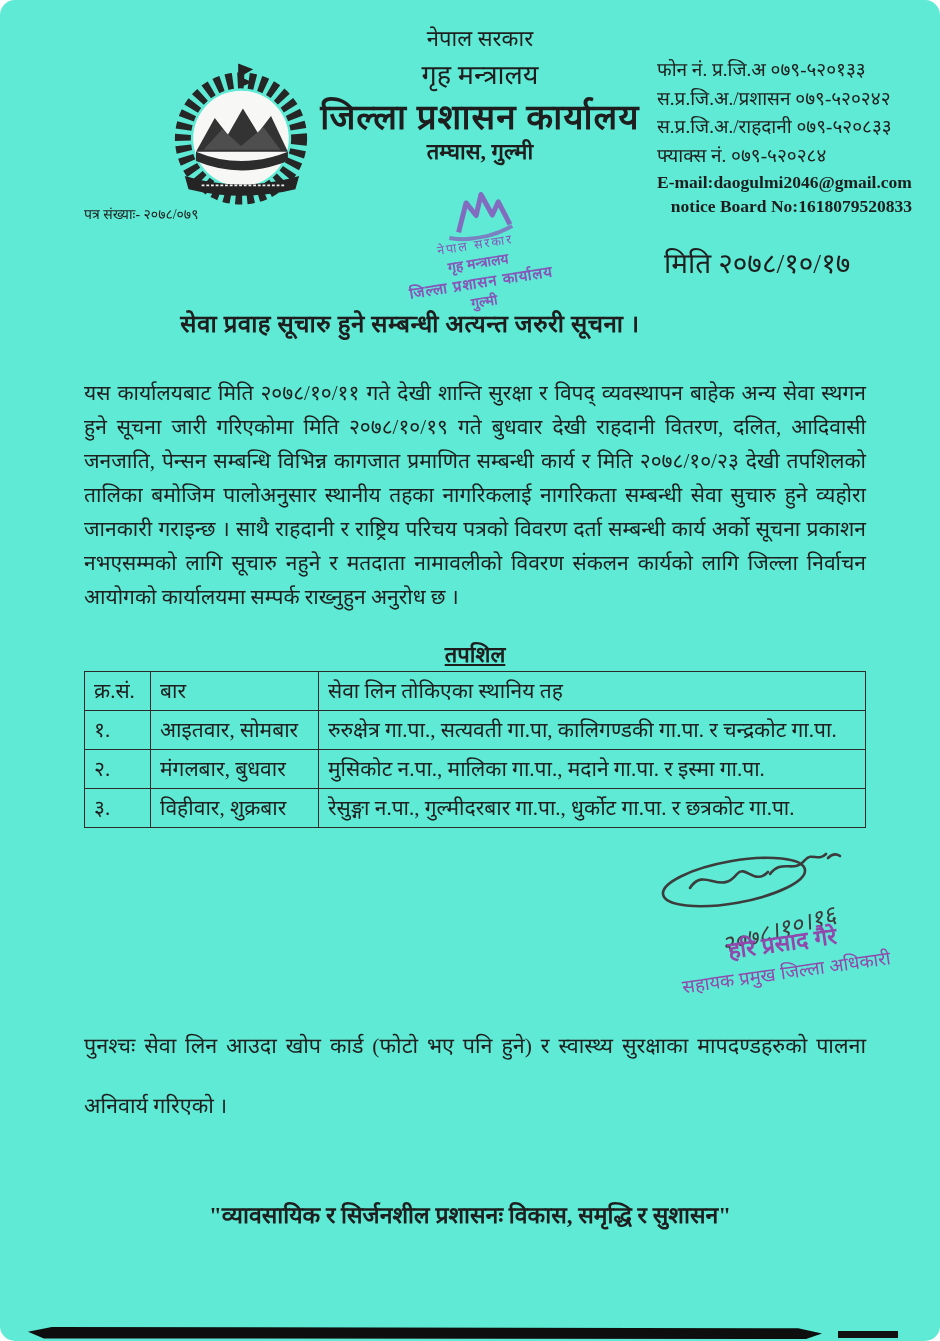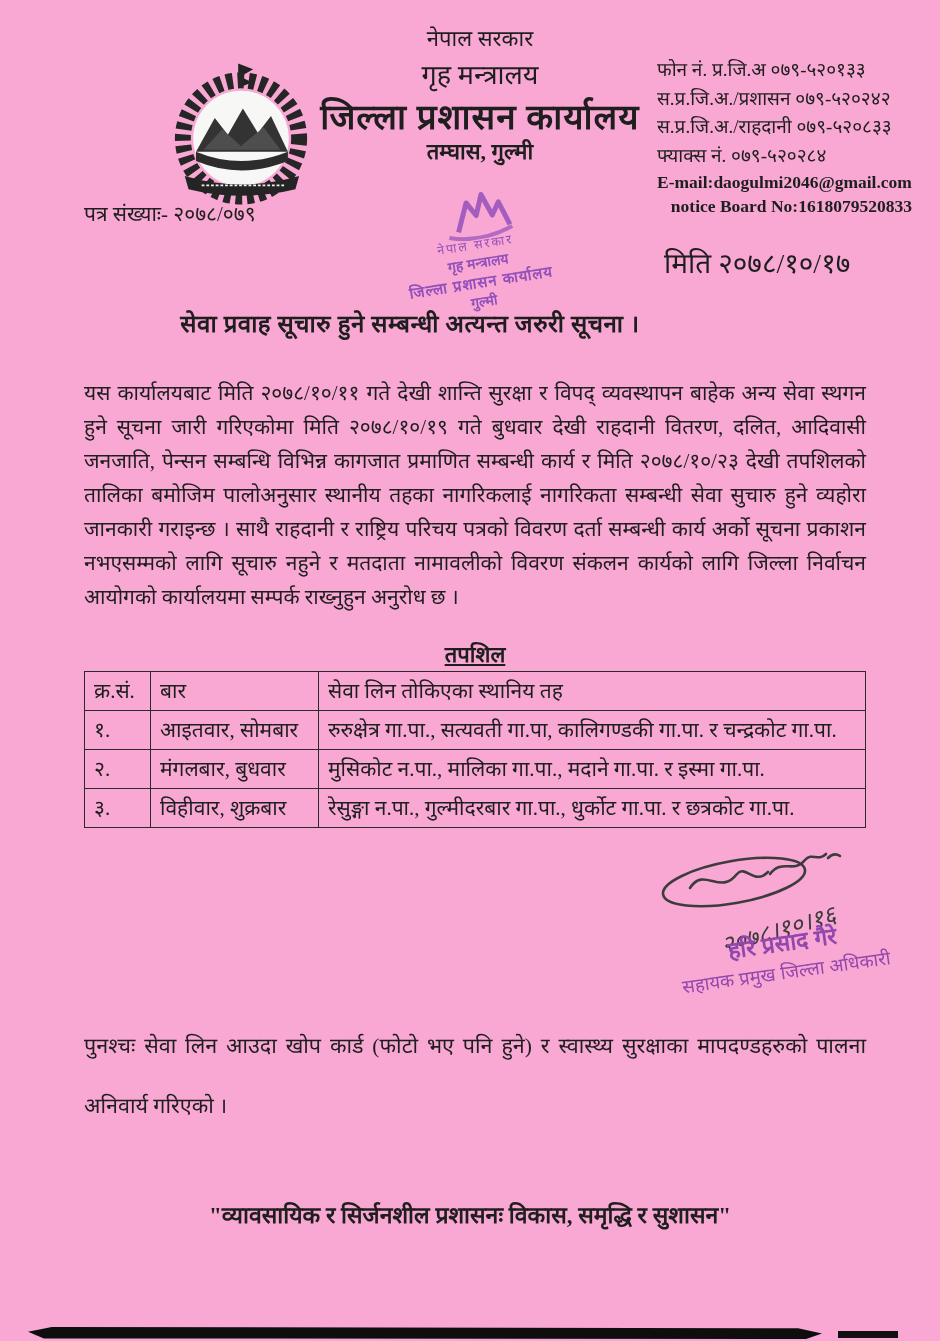--- a/index.html
+++ b/index.html
@@ -1,33 +1,34 @@
 <!DOCTYPE html>
 <html><head>
 <meta charset="utf-8">
 <style>
   html,body{margin:0;padding:0;}
   #doc{
     position:relative;
     width:940px;height:1341px;
-    background:#f9a8d4;
+    background:#5eead4;
     font-family:"Liberation Serif","DejaVu Serif",serif;
     color:#1e1e1e;
     overflow:hidden;
+    border-radius:15px;
   }
   
   .emblem{position:absolute;left:147px;top:56px;width:188px;height:150px;}
   .head-center{position:absolute;left:250px;top:26px;width:460px;text-align:center;line-height:1.15;}
   .head-govt{font-size:22px;}
   .head-ministry{font-size:27px;margin-top:9px;}
   .head-office{font-size:35px;font-weight:bold;margin-top:7px;letter-spacing:1px;}
   .head-location{font-size:22px;font-weight:bold;}
   .contact{position:absolute;left:657px;top:56px;font-size:19px;line-height:28.5px;white-space:nowrap;}
   .contact .en{font-size:17.5px;line-height:24px;font-weight:bold;text-align:right;}
-  .refs{position:absolute;left:84px;top:196px;font-size:21px;line-height:37px;}
+  .refs{position:absolute;left:84px;top:196px;font-size:14px;line-height:37px;}
   .doc-date{position:absolute;left:664px;top:243px;font-size:28px;}
   
   .office-stamp{
     position:absolute;left:368px;top:182px;width:215px;
     transform:rotate(-9deg);
     color:#8b49b8;text-align:center;opacity:.92;
     font-family:"Liberation Sans","DejaVu Sans",sans-serif;
   }
   .office-stamp .s1{font-size:12.5px;letter-spacing:2px;margin-top:-4px;}
   .office-stamp .s2{font-size:14px;font-weight:bold;}

